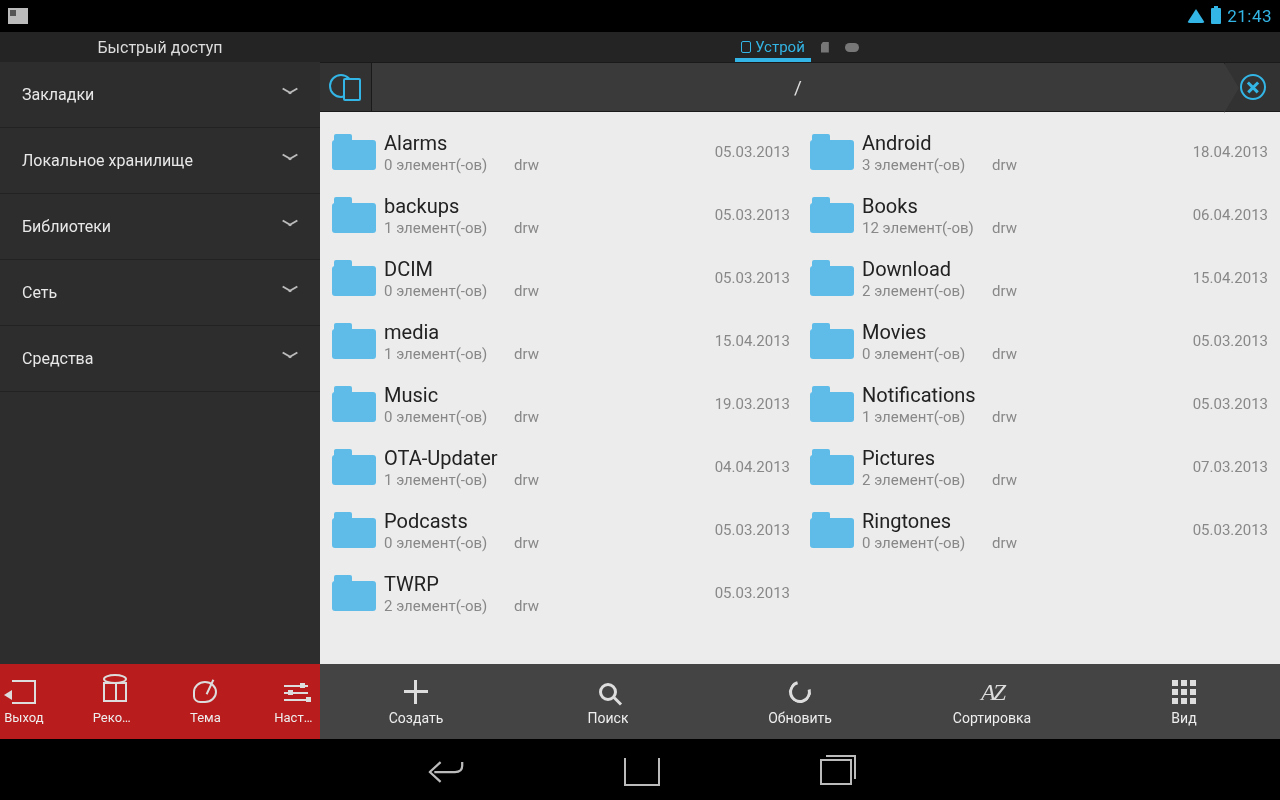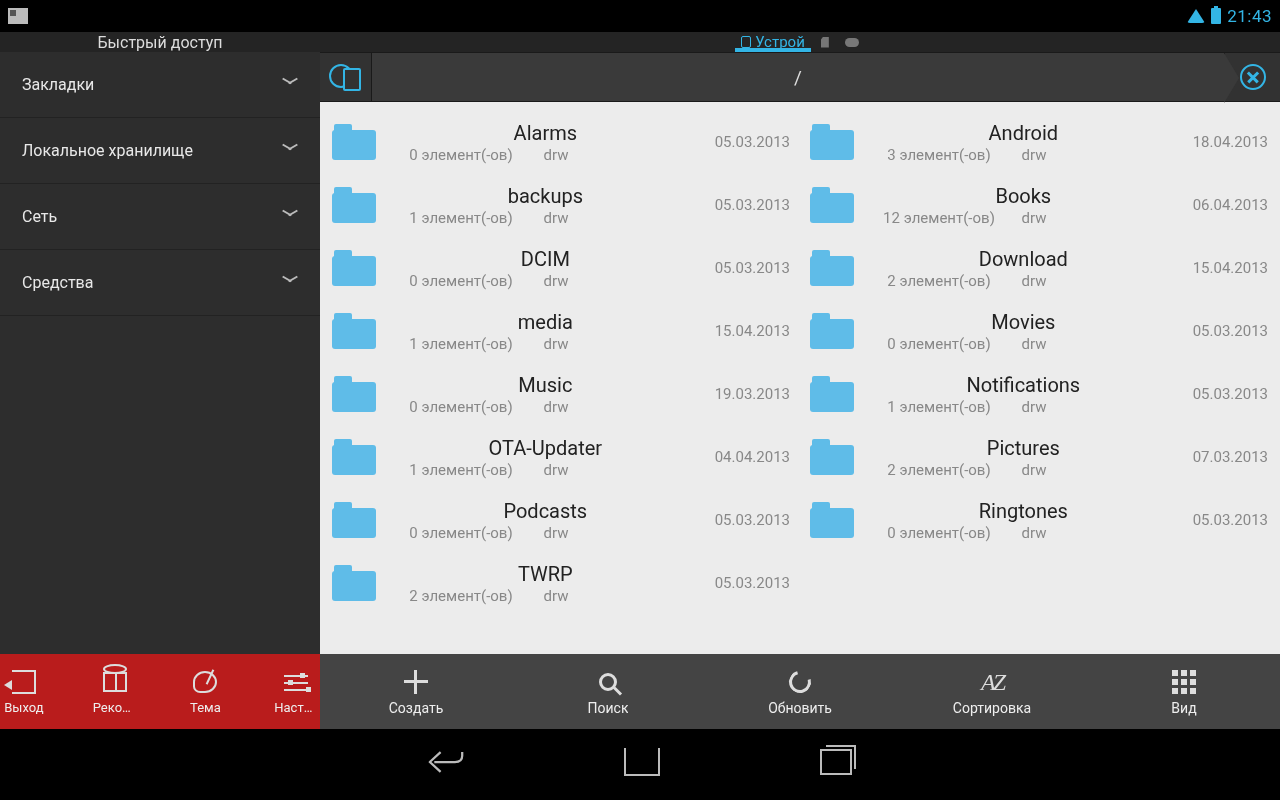--- a/index.html
+++ b/index.html
@@ -10,21 +10,21 @@
 .status-left { display:flex; align-items:center; gap:6px; }
 .status-left .notif-icon { width:20px; height:16px; background:#bbb; position:relative; }
 .status-left .notif-icon::after { content:""; position:absolute; left:2px; top:2px; width:6px; height:6px; background:#555; }
 .status-right { display:flex; align-items:center; gap:6px; }
 .wifi-icon { width:0; height:0; border-left:9px solid transparent; border-right:9px solid transparent; border-bottom:14px solid #33b5e5; border-radius:3px; }
 .battery-icon { width:10px; height:16px; background:#33b5e5; border-radius:1px; position:relative; }
 .battery-icon::before { content:""; position:absolute; top:-2px; left:3px; width:4px; height:2px; background:#33b5e5; }
 .clock { font-size:17px; letter-spacing:0.5px; }
 
 
-.top-tabs { height:20px; background:#242424; display:flex; align-items:stretch; }
+.top-tabs { height:30px; background:#242424; display:flex; align-items:stretch; }
 .quick-access-title { width:320px; display:flex; align-items:center; justify-content:center; color:#ddd; font-size:16px; }
 .tabs-center { flex:1; display:flex; align-items:center; justify-content:center; position:relative; gap:4px; }
 .tab { display:flex; align-items:center; gap:4px; font-size:15px; padding:4px 6px; color:#888; }
 .tab.active { border-bottom:4px solid #33b5e5; color:#33b5e5; padding-bottom:0; height:100%;}
 .tab.active .mini-dev { border-color:#33b5e5;}
 .tab .mini-dev { width:10px; height:12px; border:1.5px solid #888; border-radius:2px; display:inline-block;}
 .tab .sd-icon { width:8px; height:11px; background:#777; clip-path:polygon(30% 0,100% 0,100% 100%,0 100%,0 30%); display:inline-block;}
 .tab .cloud-icon { width:14px; height:9px; border-radius:5px; background:#777; display:inline-block;}
 
 
@@ -54,21 +54,21 @@
 .path-close { width:56px; border-left:1px solid #1a1a1a; display:flex; align-items:center; justify-content:center;}
 .circle-x { width:26px; height:26px; border:2.5px solid #33b5e5; border-radius:50%; display:flex; align-items:center; justify-content:center; color:#33b5e5; font-size:17px; font-weight:bold; position:relative;}
 .circle-x::before, .circle-x::after { content:""; position:absolute; width:14px; height:2.5px; background:#33b5e5;}
 .circle-x::before { transform:rotate(45deg);}
 .circle-x::after { transform:rotate(-45deg);}
 
 
 .files { flex:1; background:#ececec; padding:8px 12px; overflow:hidden;}
 .files-columns { display:flex; gap:20px;}
 .file-col { flex:1;}
-.file-row { height:63px; display:flex; align-items:center; gap:20px; cursor:pointer; padding:4px 0;text-align:center;}
+.file-row { height:63px; display:flex; align-items:center; gap:8px; cursor:pointer; padding:4px 0;}
 .folder-icon { width:44px; height:44px; flex-shrink:0; position:relative;}
 .folder-icon .tab-part { position:absolute; left:2px; top:4px; width:18px; height:8px; background:#5fbce8; border-radius:2px 2px 0 0;}
 .folder-icon .body-part { position:absolute; left:0; top:10px; right:0; bottom:4px; background:#5fbce8; border-radius:3px;}
 .file-info { flex:1; display:flex; flex-direction:column; justify-content:center; min-width:0;}
 .file-name { font-size:20px; color:#222; line-height:1.3; white-space:nowrap; overflow:hidden; text-overflow:ellipsis;}
 .file-meta { display:flex; align-items:center; font-size:15px; color:#888;}
 .file-meta .count { width:130px;}
 .file-meta .perms { width:60px;}
 .file-date { font-size:15px; color:#888; flex-shrink:0;}
 
@@ -148,20 +148,24 @@
   <div class="sidebar">
     <div class="sidebar-item">
       <span>Закладки</span>
       <span class="chevron"></span>
     </div>
     <div class="sidebar-item">
       <span>Локальное хранилище</span>
       <span class="chevron"></span>
     </div>
     <div class="sidebar-item">
+      <span>Библиотеки</span>
+      <span class="chevron"></span>
+    </div>
+    <div class="sidebar-item">
       <span>Сеть</span>
       <span class="chevron"></span>
     </div>
     <div class="sidebar-item">
       <span>Средства</span>
       <span class="chevron"></span>
     </div>
     <div class="sidebar-fill"></div>
   </div>
 

